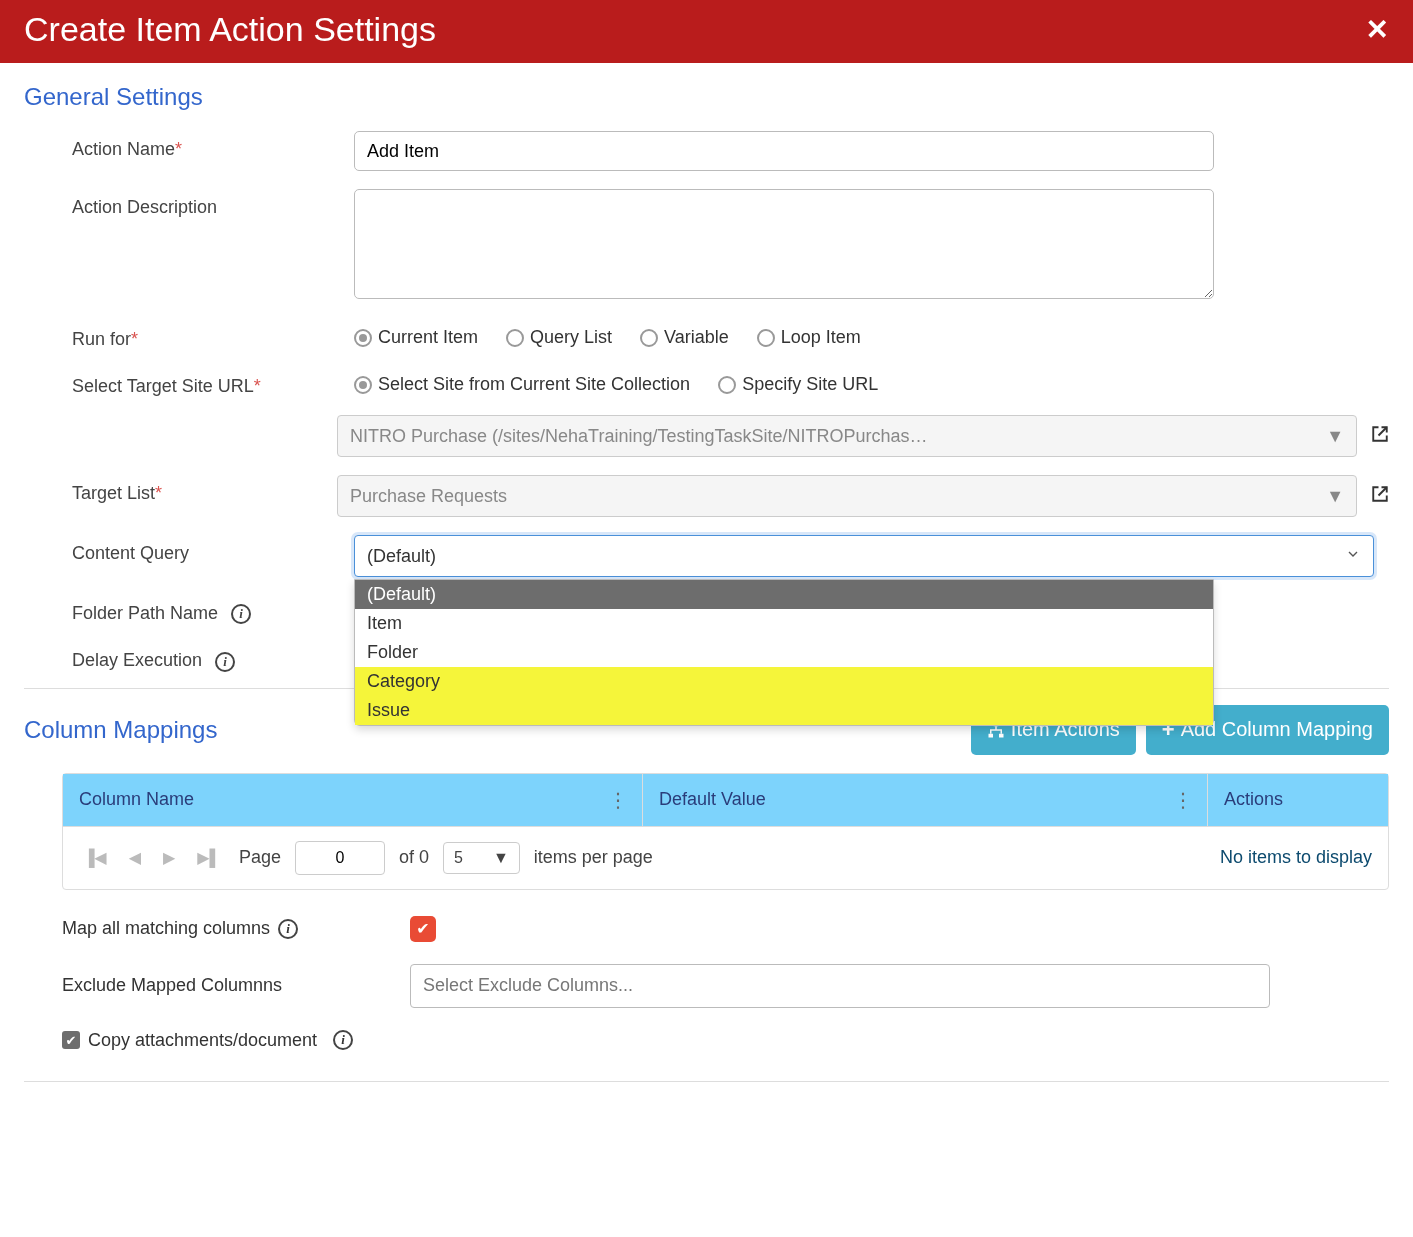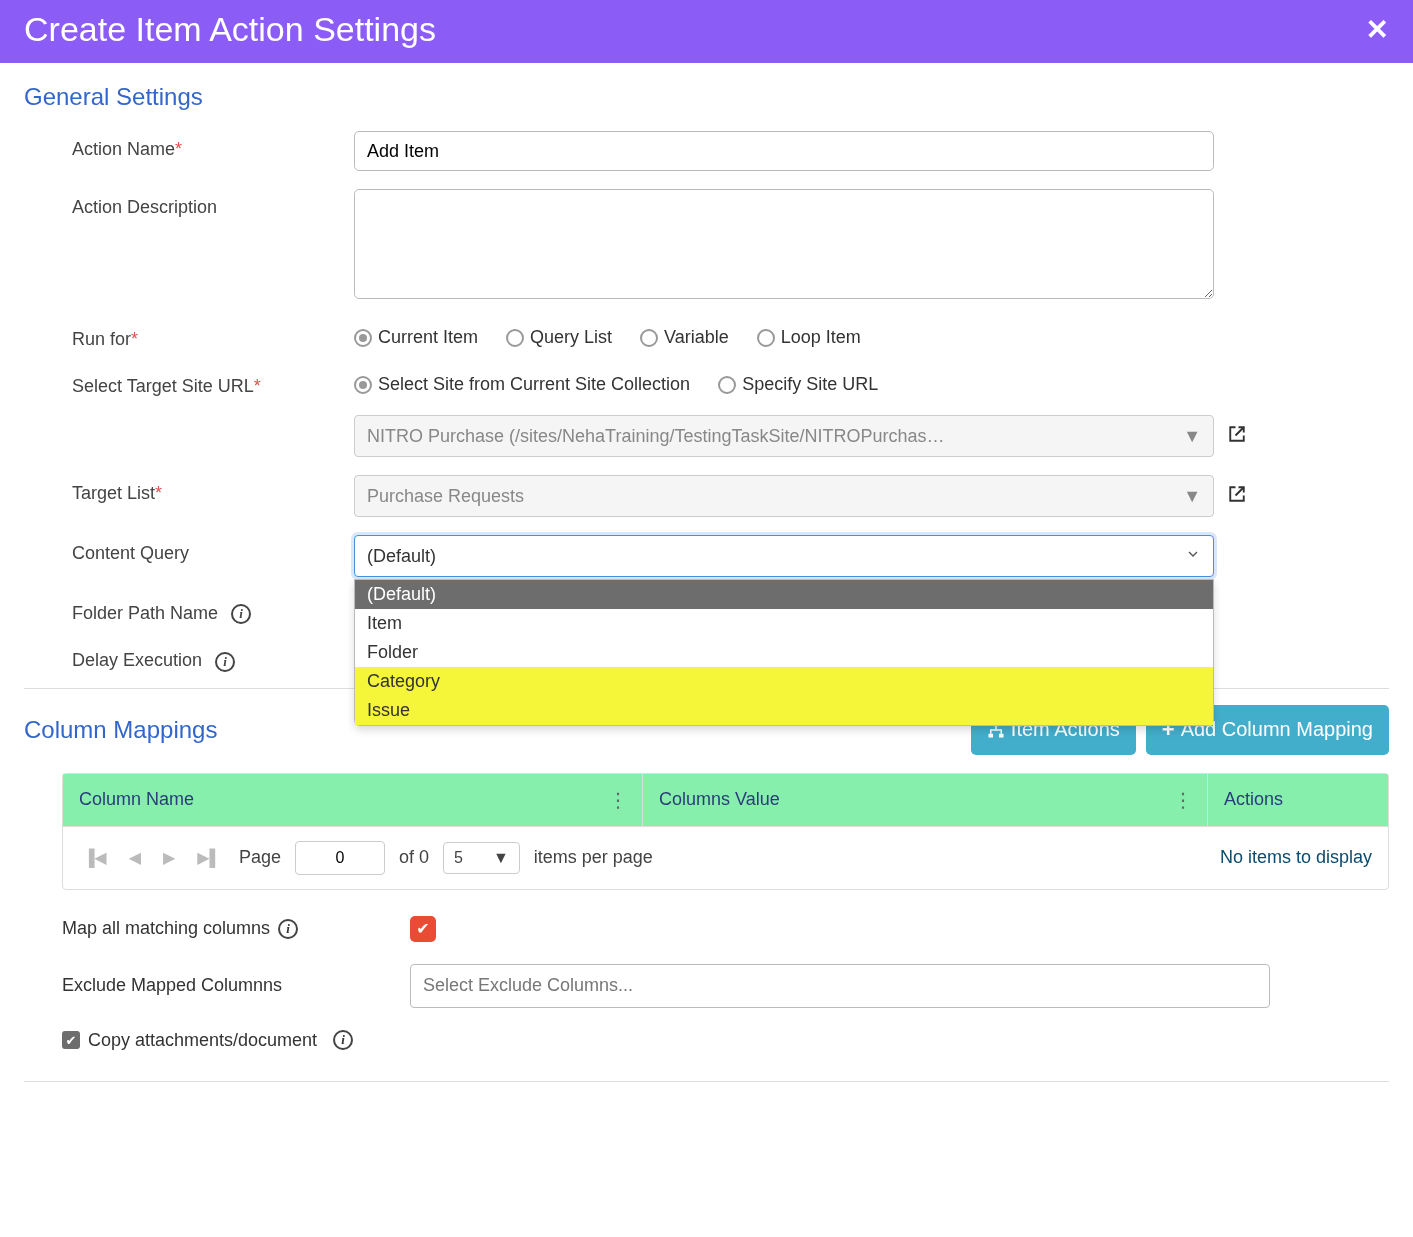--- a/index.html
+++ b/index.html
@@ -9,21 +9,21 @@
 }
 body {
   font-family: Arial, Helvetica, sans-serif;
   background: #fff;
   color: #333;
 }
 .modal {
   width: 1413px;
 }
 .modal-header {
-  background: #8b5cf6;
+  background: #b91c1c;
   color: #fff;
   padding: 10px 24px 14px 24px;
   display: flex;
   justify-content: space-between;
   align-items: center;
 }
 .modal-title {
   font-size: 34px;
   font-weight: 400;
 }
@@ -96,21 +96,21 @@
   justify-content: center;
 }
 .radio-circle.checked::after {
   content: "";
   width: 8px;
   height: 8px;
   background: #999;
   border-radius: 50%;
 }
 .select-box {
-  width: 860px;
+  width: 1020px;
   height: 42px;
   border: 1px solid #ccc;
   border-radius: 4px;
   background: #f5f5f5;
   display: flex;
   align-items: center;
   justify-content: space-between;
   padding: 0 12px;
   font-size: 18px;
   color: #888;
@@ -201,21 +201,21 @@
   background: #43aecc;
 }
 .grid {
   border: 1px solid #ddd;
   border-radius: 4px;
   margin-left: 38px;
   margin-right: 0;
 }
 .grid-head {
   display: flex;
-  background: #86efac;
+  background: #7dd3fc;
   border-bottom: 1px solid #ddd;
 }
 .grid-col {
   padding: 14px 16px;
   font-size: 18px;
   color: #2a3d7a;
   display: flex;
   align-items: center;
   justify-content: space-between;
 }
@@ -493,21 +493,21 @@
       </div>
     </div>
 
     <div class="grid">
       <div class="grid-head">
         <div class="grid-col col-name">
           <span>Column Name</span>
           <span class="kebab">⋮</span>
         </div>
         <div class="grid-col col-value">
-          <span>Columns Value</span>
+          <span>Default Value</span>
           <span class="kebab">⋮</span>
         </div>
         <div class="grid-col col-actions">
           <span>Actions</span>
         </div>
       </div>
       <div class="grid-pager">
         <span class="pager-btn">▐◀</span>
         <span class="pager-btn">◀</span>
         <span class="pager-btn">▶</span>

